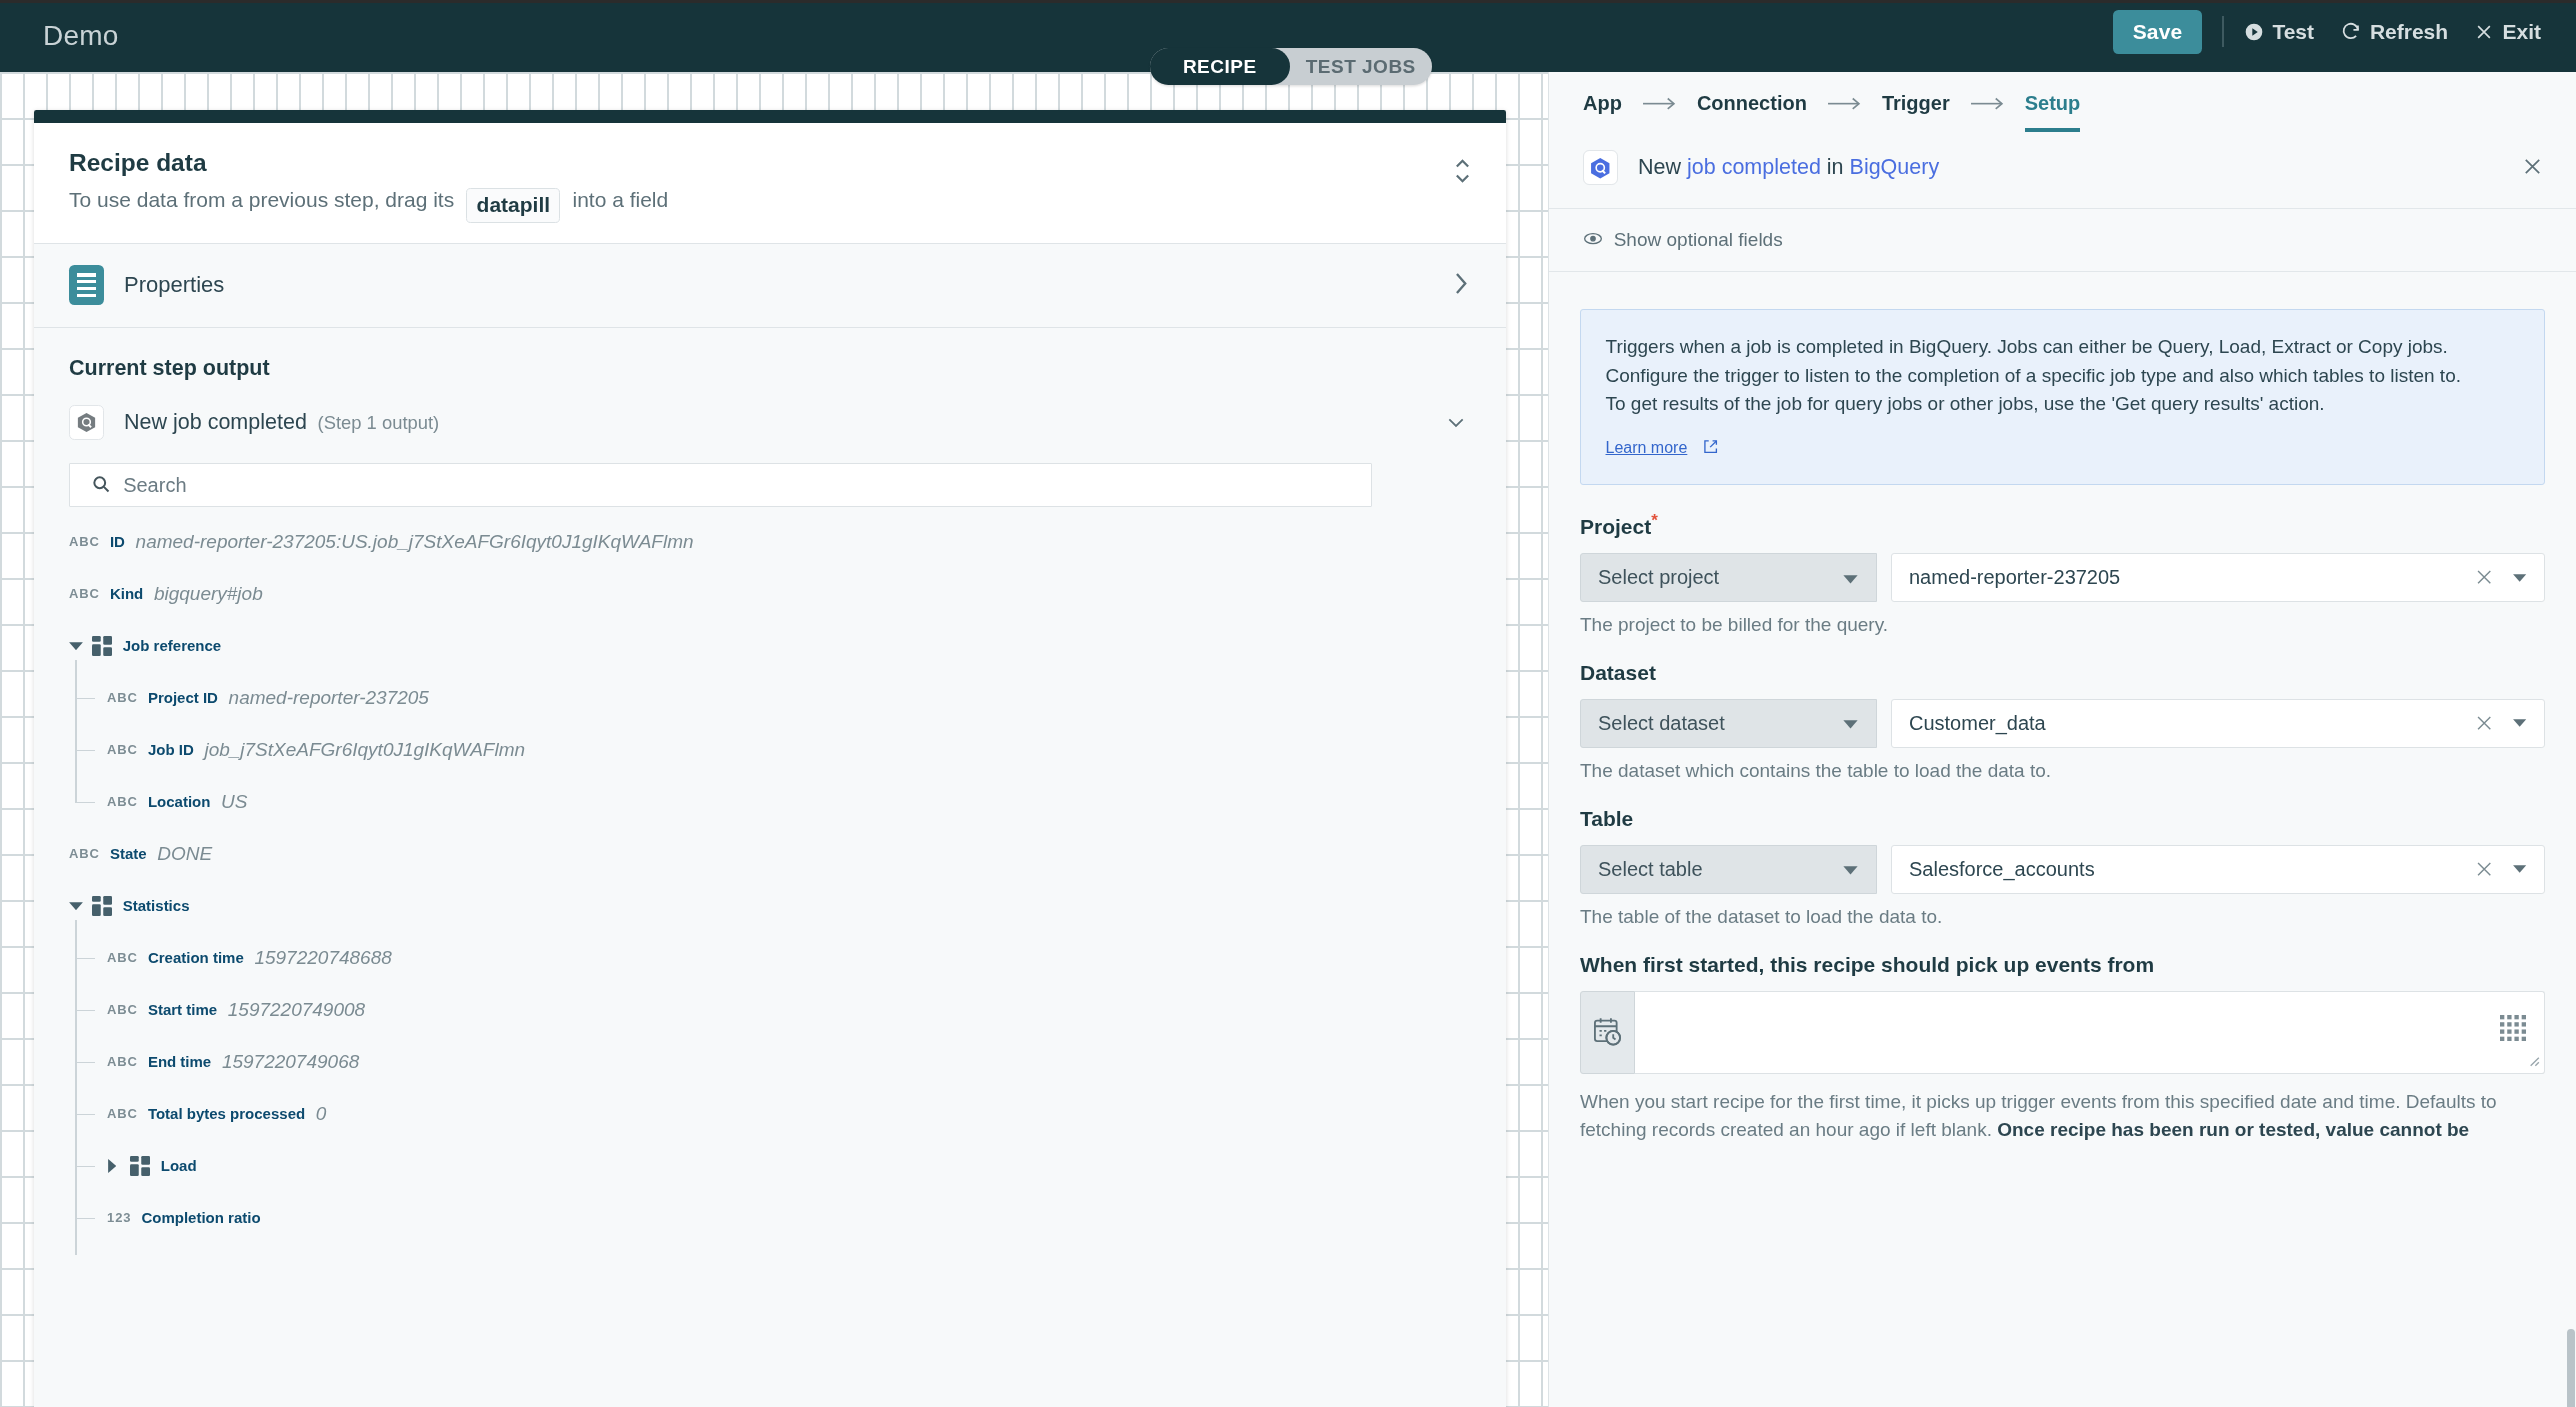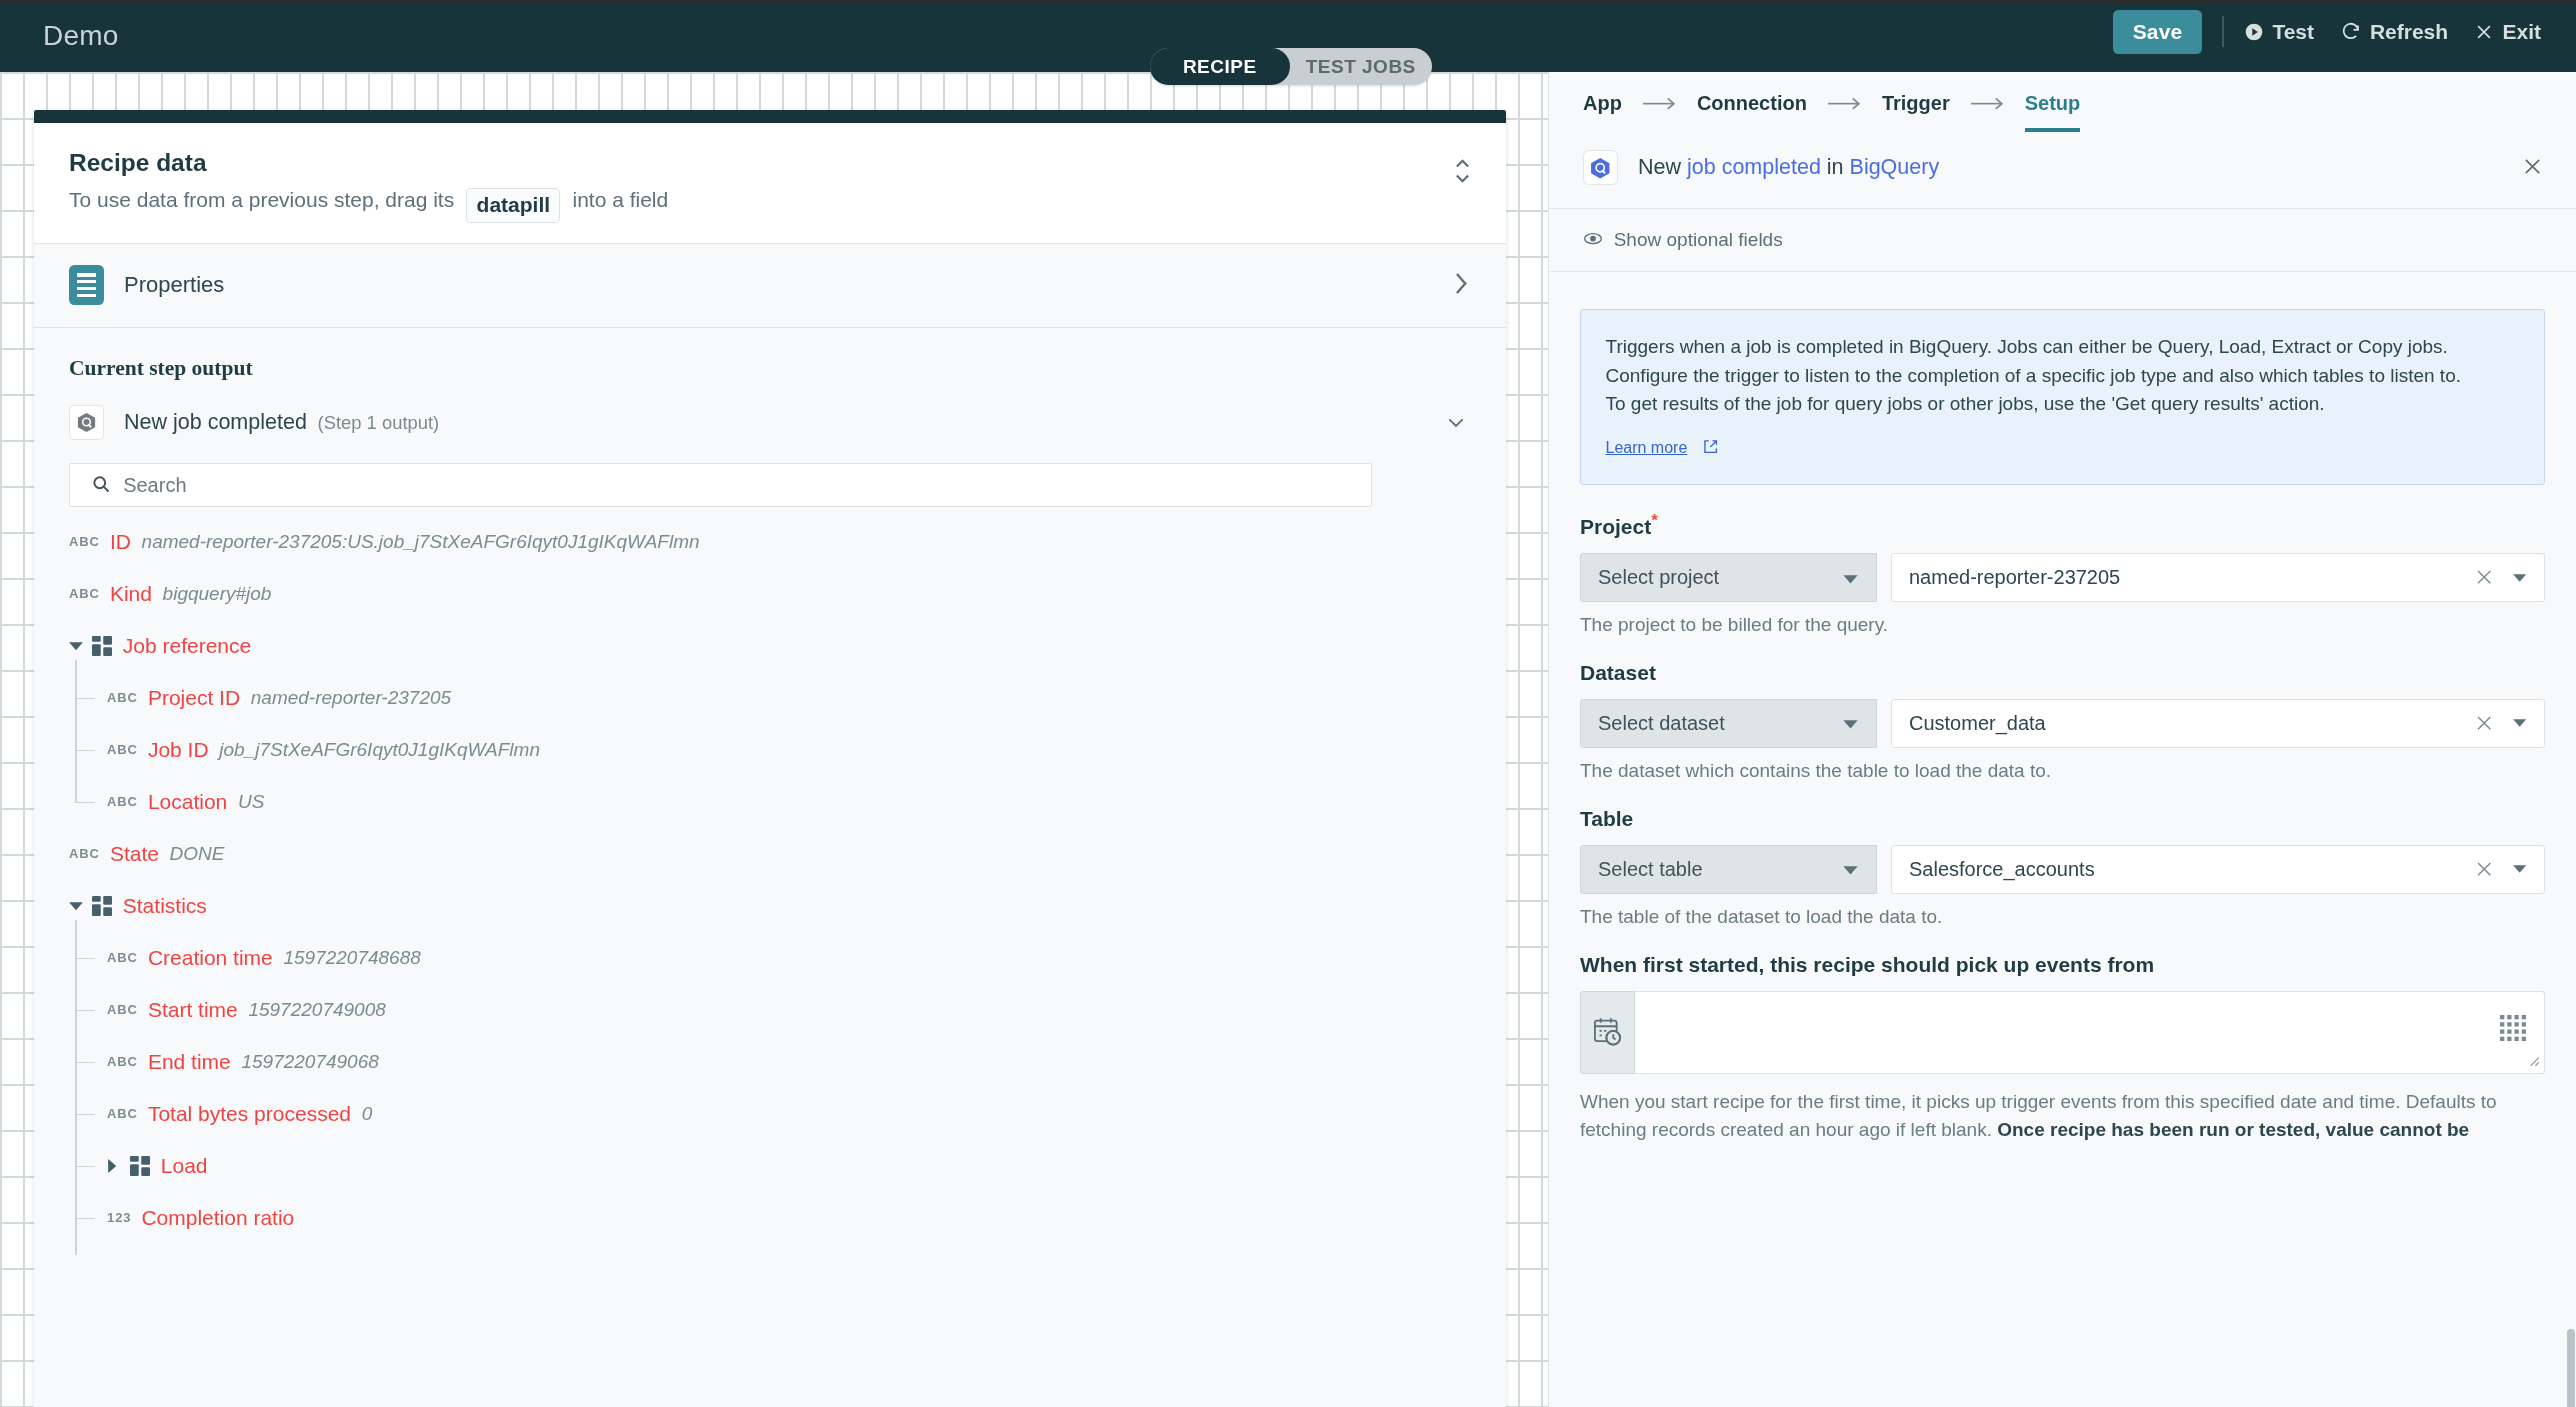--- a/index.html
+++ b/index.html
@@ -103,21 +103,21 @@
   }
   #properties-icon {
     width: 35px; height: 40px; background:#3c8d9b; border-radius:5.4px;
     display:flex; align-items:center; justify-content:center; flex-direction:column; gap:3.8px;
   }
   #properties-icon i { display:block; width:18.4px; height:3.1px; background:#ffffff; }
   #properties-label { margin-left: 20px; font-size: 22px; color:#2d4650; }
   #properties-chevron { position:absolute; right:37px; top:50%; transform:translateY(-50%); }
 
   #tree-area { background:#f7f9fa; padding: 28px 35px 0 35px; height: 1173px; }
-  #current-step-output { font-size: 21.5px; font-weight:bold; color:#1f3b43;font-family:Liberation Serif, serif; }
+  #current-step-output { font-size: 21.5px; font-weight:bold; color:#1f3b43; }
 
   #step-row {
     display:flex; align-items:center; margin-top: 24.5px; position:relative;
     cursor:pointer;
   }
   #step-icon {
     width: 35px; height: 35px; border:1.5px solid #e2e6e9; border-radius:5.4px;
     background:#ffffff; display:flex; align-items:center; justify-content:center;
   }
   #step-name { margin-left: 20px; font-size: 21.5px; color:#2d4650; }
@@ -138,21 +138,21 @@
   
   .tree { margin-top: 20px; }
   .tnode { display:flex; align-items:center; height: 29px; margin-bottom: 23px; position:relative; }
   .tnode.grp { cursor:pointer; }
   .caret { width: 17px; font-size:0; margin-right: 6.1px; display:inline-block; }
   .caret svg { display:block; }
   .typ {
     font-size: 13px; color:#7d8d94; letter-spacing: 0.9px; font-weight:bold;
     margin-right: 10px; white-space:nowrap;
   }
-  .tname { font-size: 21px; color:#ef4444; white-space:nowrap; }
+  .tname { font-size: 15px; color:#0c4a6e; white-space:nowrap;font-weight:bold; }
   .tval { font-size: 19px; color:#7b8b92; font-style: italic; margin-left: 10.7px; white-space:nowrap; }
   .grpicon { display:inline-flex; margin-right: 10.7px; }
   .child { padding-left: 38px; position:relative; }
   .child:before {
     content:""; position:absolute; left: 6.1px; top: -23px; bottom: -23px; width:1.5px; background:#ccd4d8;
   }
   .child.last:before { bottom: 50%; }
   .child:after {
     content:""; position:absolute; left: 6.1px; top: 50%; width: 20px; height:1.5px; background:#ccd4d8;
   }

